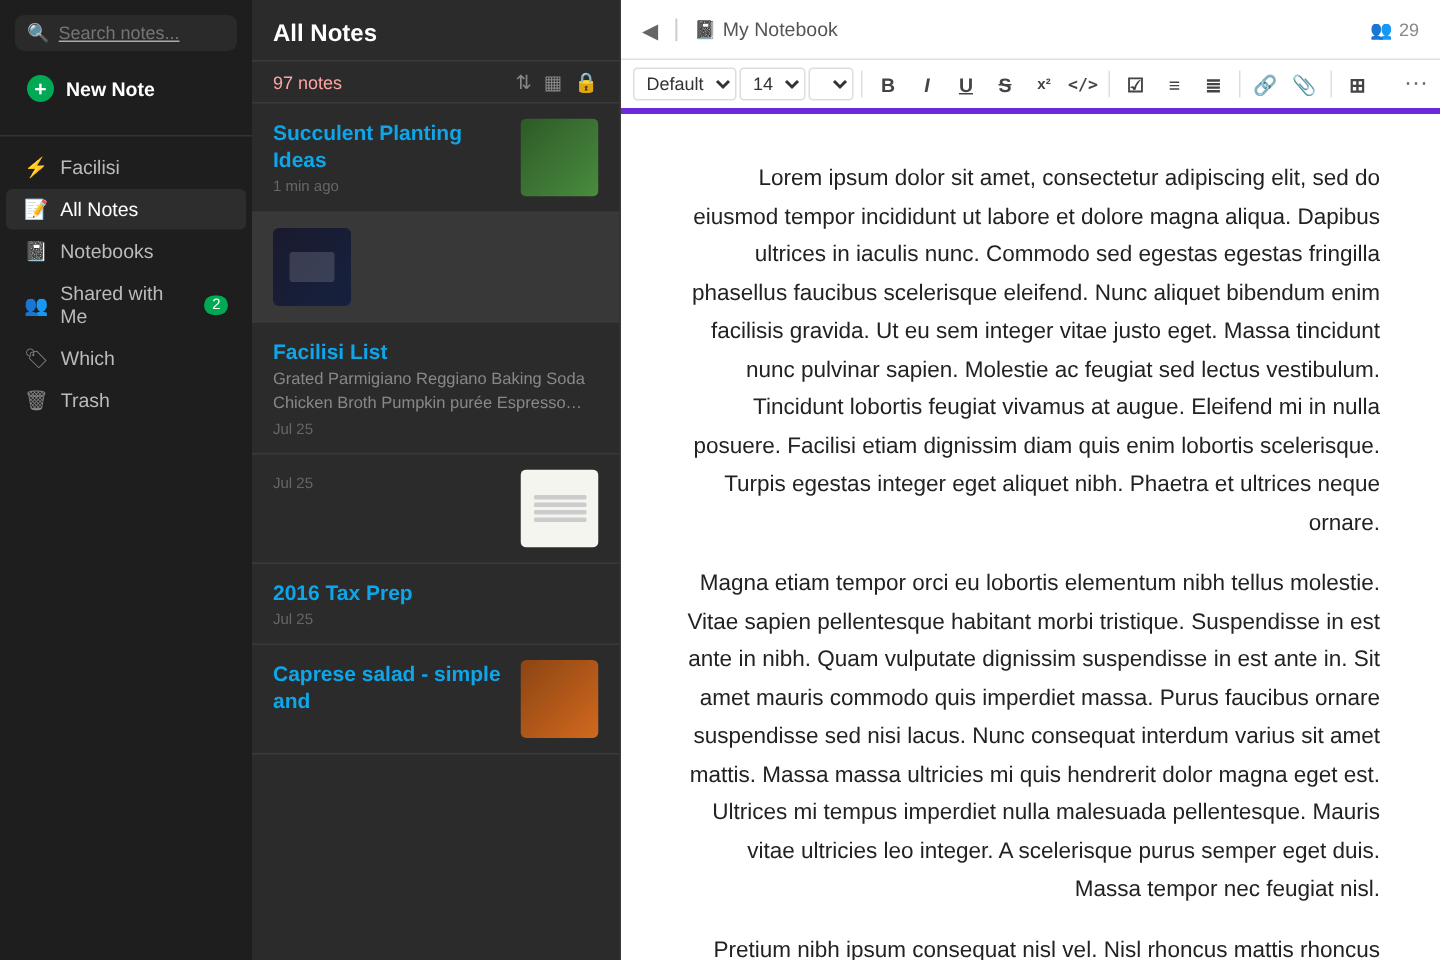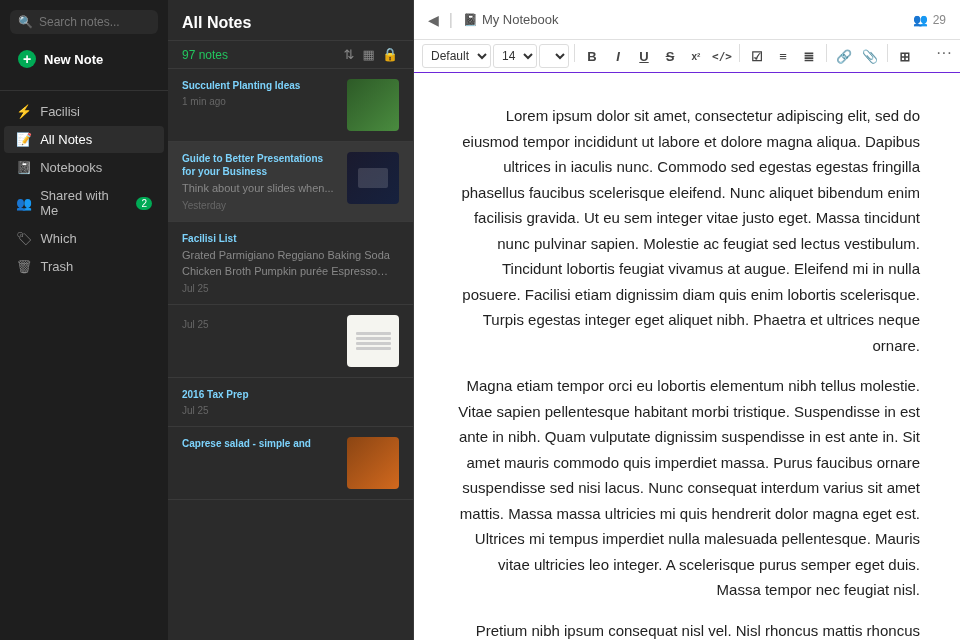--- a/index.html
+++ b/index.html
@@ -23,20 +23,21 @@
       padding: 5px 8px;
       gap: 6px;
     }
     #search-bar input {
       background: transparent;
       border: none;
       outline: none;
       color: #aaa;
       font-size: 12px;
       width: 100%;
+      text-decoration: underline;
     }
     #search-icon { color: #888; font-size: 12px; }
     #new-note-btn {
       display: flex;
       align-items: center;
       gap: 8px;
       margin: 4px 10px 10px 10px;
       padding: 6px 8px;
       cursor: pointer;
       border-radius: 5px;
@@ -91,37 +92,37 @@
       border-bottom: 1px solid #3a3a3a;
     }
     #notes-header h2 { color: #fff; font-size: 16px; font-weight: 600; }
     #notes-meta {
       display: flex;
       align-items: center;
       justify-content: space-between;
       padding: 6px 14px;
       border-bottom: 1px solid #3a3a3a;
     }
-    #notes-count { color: #22c55e; font-size: 12px; }
+    #notes-count { color: #fca5a5; font-size: 12px; }
     #notes-actions { display: flex; gap: 8px; color: #888; font-size: 13px; }
     #notes-actions span { cursor: pointer; }
     #notes-scroll { overflow-y: auto; flex: 1; }
     #notes-scroll::-webkit-scrollbar { width: 4px; }
     #notes-scroll::-webkit-scrollbar-thumb { background: #444; border-radius: 2px; }
 
     .note-item {
       padding: 10px 14px;
       border-bottom: 1px solid #3a3a3a;
       cursor: pointer;
       display: flex;
       gap: 8px;
     }
     .note-item.active { background: #383838; }
     .note-content { flex: 1; min-width: 0; }
-    .note-title { color: #7dd3fc; font-size: 10px; font-weight: 600; margin-bottom: 3px; line-height: 1.3; }
+    .note-title { color: #0ea5e9; font-size: 14px; font-weight: 600; margin-bottom: 3px; line-height: 1.3; }
     .note-preview { color: #888; font-size: 11px; line-height: 1.4; overflow: hidden; display: -webkit-box; -webkit-line-clamp: 2; -webkit-box-orient: vertical; }
     .note-time { color: #666; font-size: 10px; margin-top: 4px; }
     .note-thumb {
       width: 52px; height: 52px;
       border-radius: 4px;
       flex-shrink: 0;
       overflow: hidden;
     }
 
     
@@ -140,22 +141,23 @@
       gap: 10px;
     }
     #editor-topbar .back-btn { color: #666; cursor: pointer; font-size: 14px; }
     #editor-topbar .sep { color: #ccc; }
     #editor-topbar .notebook-name { color: #555; font-size: 13px; display: flex; align-items: center; gap: 4px; }
     #editor-topbar .notebook-icon { font-size: 12px; }
     #editor-topbar .users-count { margin-left: auto; color: #888; font-size: 12px; display: flex; align-items: center; gap: 4px; }
 
     #editor-toolbar {
       display: flex;
+      align-items: center;
       padding: 4px 8px;
-      border-bottom: 1px solid #6d28d9;
+      border-bottom: 4px solid #6d28d9;
       gap: 2px;
       flex-wrap: wrap;
     }
     .toolbar-select {
       border: 1px solid #ddd;
       border-radius: 3px;
       padding: 2px 4px;
       font-size: 12px;
       color: #333;
       background: #fff;
@@ -248,25 +250,20 @@
       <div class="note-item">
       <div class="note-content">
         <div class="note-title">Succulent Planting Ideas</div>
         <div class="note-time">1 min ago</div>
       </div>
       <div class="note-thumb">
           <div style="width:100%;height:100%;background:linear-gradient(135deg,#2d5a27,#4a8c3f);"></div>
         </div>
     </div>
       <div class="note-item active">
-      <div class="note-content">
-        <div class="note-title">Guide to Better Presentations for your Business</div>
-        <div class="note-preview">Think about your slides when...</div>
-        <div class="note-time">Yesterday</div>
-      </div>
       <div class="note-thumb">
           <div style="width:100%;height:100%;background:linear-gradient(135deg,#1a1a2e,#16213e);display:flex;align-items:center;justify-content:center;">
           <div style="width:30px;height:20px;background:rgba(255,255,255,0.15);border-radius:2px;"></div>
         </div>
         </div>
     </div>
       <div class="note-item">
       <div class="note-content">
         <div class="note-title">Facilisi List</div>
         <div class="note-preview">Grated Parmigiano Reggiano Baking Soda Chicken Broth Pumpkin purée Espresso Po...</div>

